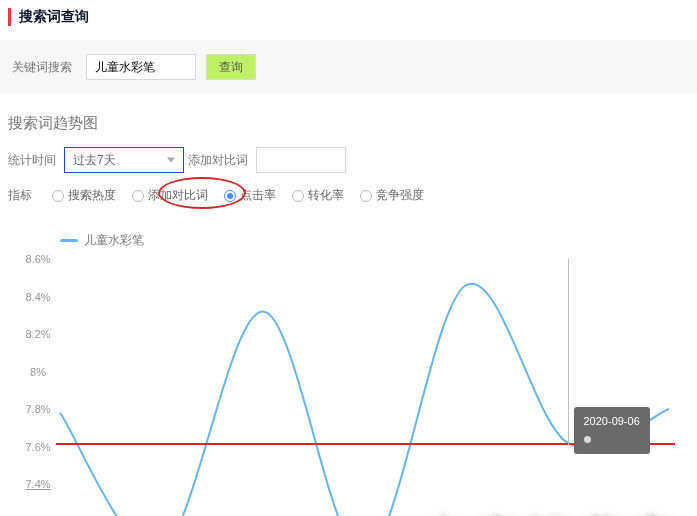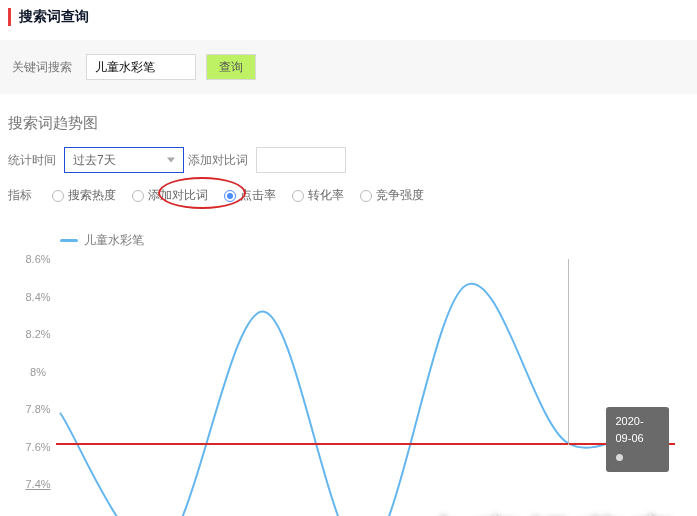--- a/index.html
+++ b/index.html
@@ -266,20 +266,20 @@
       <div class="y-tick" style="top: 112.5px;">8%</div>
       <div class="y-tick" style="top: 150px;">7.8%</div>
       <div class="y-tick" style="top: 187.5px;">7.6%</div>
       <div class="y-tick" style="top: 225px; text-decoration: underline;">7.4%</div>
       <div class="y-tick" style="top: 262.5px;">7.2%</div>
       <svg class="plot-svg" viewBox="0 0 609 300" preserveAspectRatio="none">
         <path d="M 0,153.74999999999991 C 16.916666666666668,176.56249999999994 67.66666666666666,307.50000000000006 101.5,290.62500000000006 C 135.33333333333334,273.75000000000006 169.16666666666666,51.562499999999886 203,52.499999999999886 C 236.83333333333334,53.437499999999886 270.6666666666667,300.62500000000006 304.5,296.25000000000006 C 338.3333333333333,291.87500000000006 372.1666666666667,44.99999999999979 406,26.249999999999773 C 439.8333333333333,7.499999999999755 473.6666666666667,163.12499999999991 507.5,183.74999999999994 C 541.3333333333334,204.37499999999997 592.0833333333334,155.625 609,150" fill="none" stroke="#64b6ef" stroke-width="2"></path>
       </svg>
       <div class="red-hline" style="top: 183.75px;"></div>
       <div class="vline" style="left: 507.5px; height: 185.75px;"></div>
-      <div class="tooltip" style="left: 513.5px; top: 147.75px; margin-left: 32px;">
+      <div class="tooltip" style="left: 513.5px; top: 147.75px;">
         <div>2020-09-06</div>
         <div><span class="dot"></span></div>
       </div>
     </div>
 
   <div class="watermark">电商运营官</div>
 </div>
 
 </body></html>

